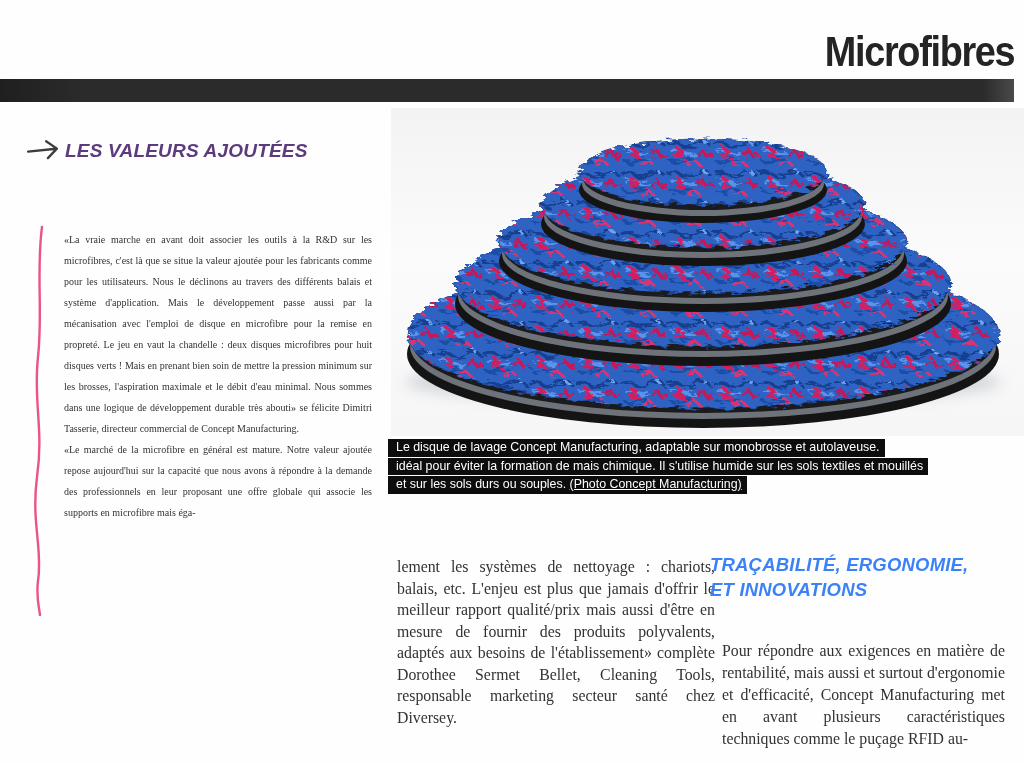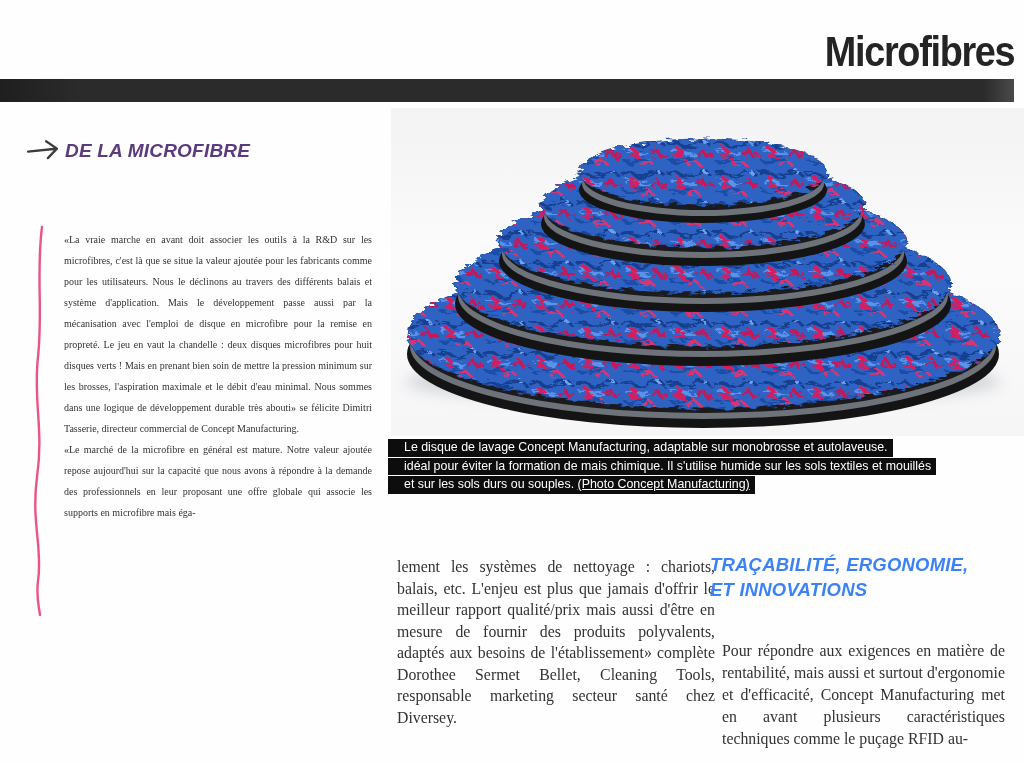--- a/index.html
+++ b/index.html
@@ -45,21 +45,21 @@
     overflow:hidden;
   }
 
   
   .caption{
     position:absolute;top:439px;left:388px;width:600px;
     font-family:"Liberation Sans","DejaVu Sans",sans-serif;
     font-size:12.4px;line-height:14.5px;color:#fff;
   }
   .caption .cap-line{
-    display:table;background:#0d0d0d;padding:1px 5px 2px 16px;margin-bottom:1px;
+    display:table;background:#0d0d0d;padding:1px 5px 2px 8px;margin-bottom:1px;
     white-space:nowrap;
   }
   .caption .credit{text-decoration:underline;}
 
   
   .col-mid{
     position:absolute;top:556px;left:397px;width:318px;height:195px;overflow:hidden;
     font-size:15.8px;line-height:21.5px;text-align:justify;color:#323232;
   }
   .col-mid p{margin:0;}
@@ -83,21 +83,21 @@
   <div class="page-title">Microfibres</div>
   <div class="title-rule"></div>
 
   <div class="arrow-wrap">
     <svg width="38" height="26" viewBox="0 0 38 26">
       <path d="M3 13 H31 M22 4.5 L32 13 L22 21.5" fill="none" stroke="#3c3c3c" stroke-width="2.3" stroke-linecap="round" stroke-linejoin="round"></path>
     </svg>
   </div>
 
   <div class="lede-heading">
-    <div>DE LA MICROFIBRE</div>
+    <div>LES VALEURS AJOUTÉES</div>
   </div>
 
   <div class="pink-line">
     <svg width="22" height="392" viewBox="0 0 22 392">
       <path d="M14 2 C8 48 15 86 10 132 C5 176 16 204 9 252 C3 298 15 324 10 356 C8 372 11 382 12 390" fill="none" stroke="#e8417e" stroke-width="2.4" stroke-linecap="round" opacity="0.9"></path>
     </svg>
   </div>
 
   <div class="col-left">
     <p>«La vraie marche en avant doit associer les outils à la R&amp;D sur les microfibres, c'est là que se situe la valeur ajoutée pour les fabricants comme pour les utilisateurs. Nous le déclinons au travers des différents balais et système d'application. Mais le développement passe aussi par la mécanisation avec l'emploi de disque en microfibre pour la remise en propreté. Le jeu en vaut la chandelle : deux disques microfibres pour huit disques verts ! Mais en prenant bien soin de mettre la pression minimum sur les brosses, l'aspiration maximale et le débit d'eau minimal. Nous sommes dans une logique de développement durable très abouti» se félicite Dimitri Tasserie, directeur commercial de Concept Manufacturing.</p>

